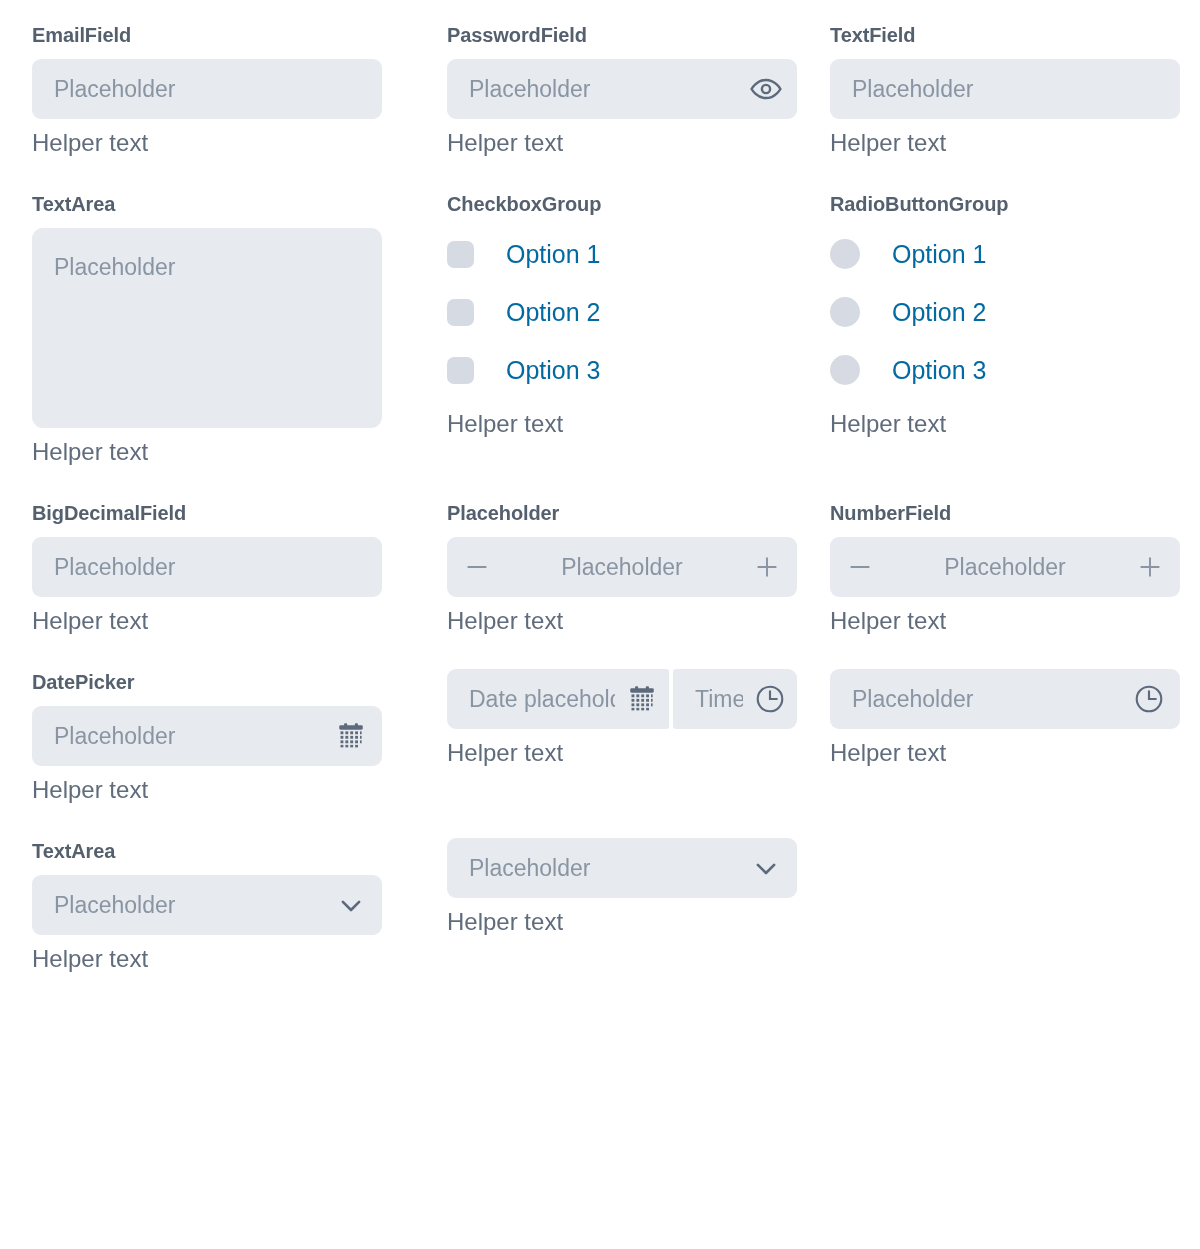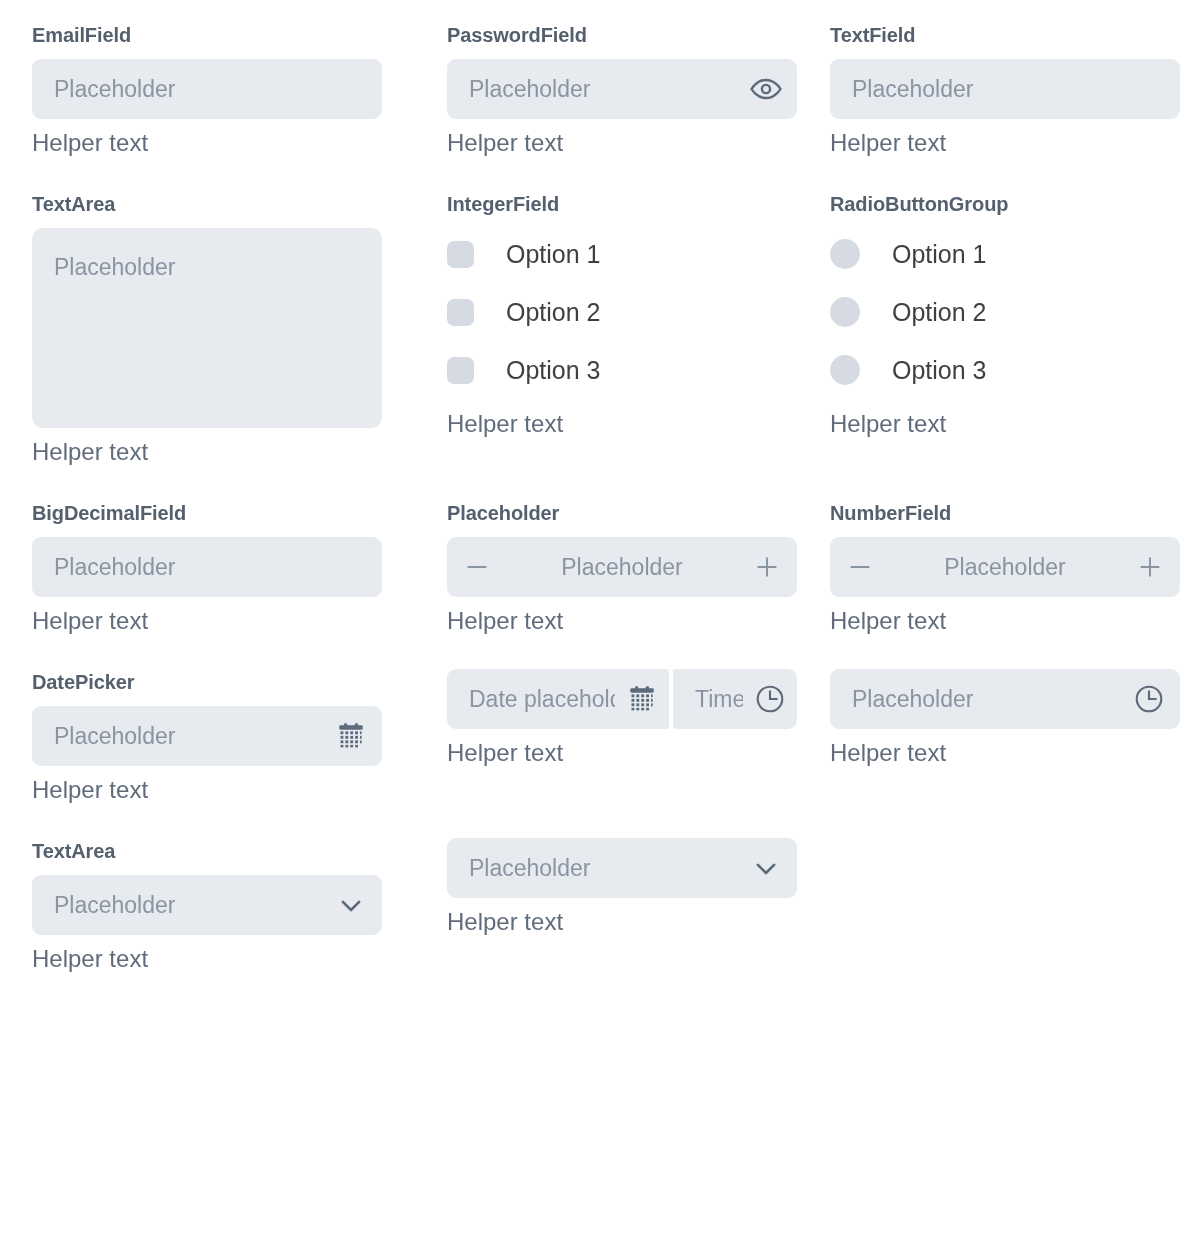--- a/index.html
+++ b/index.html
@@ -134,21 +134,21 @@
   }
   .rd-box {
     width: 30px;
     height: 30px;
     border-radius: 50%;
     background: #d6dbe3;
     flex: 0 0 auto;
   }
   .option-label {
     font-size: 25px;
-    color: #404040;
+    color: #0369a1;
     margin-left: 32px;
     white-space: nowrap;
   }
   .group-helper { margin-top: 22px; }
 
   
   .dt-wrap {
     display: flex;
     gap: 4px;
     width: 350px;
@@ -234,21 +234,21 @@
 
     <div class="cell">
       <div class="field-label">TextArea</div>
       <div class="control textarea w-col1">
         <span class="ph">Placeholder</span>
       </div>
       <div class="helper">Helper text</div>
     </div>
 
     <div class="cell">
-      <div class="field-label">IntegerField</div>
+      <div class="field-label">CheckboxGroup</div>
       <div class="option-list">
         <div class="option-row">
           <span class="cb-box"></span>
           <span class="option-label">Option 1</span>
         </div>
         <div class="option-row">
           <span class="cb-box"></span>
           <span class="option-label">Option 2</span>
         </div>
         <div class="option-row">

